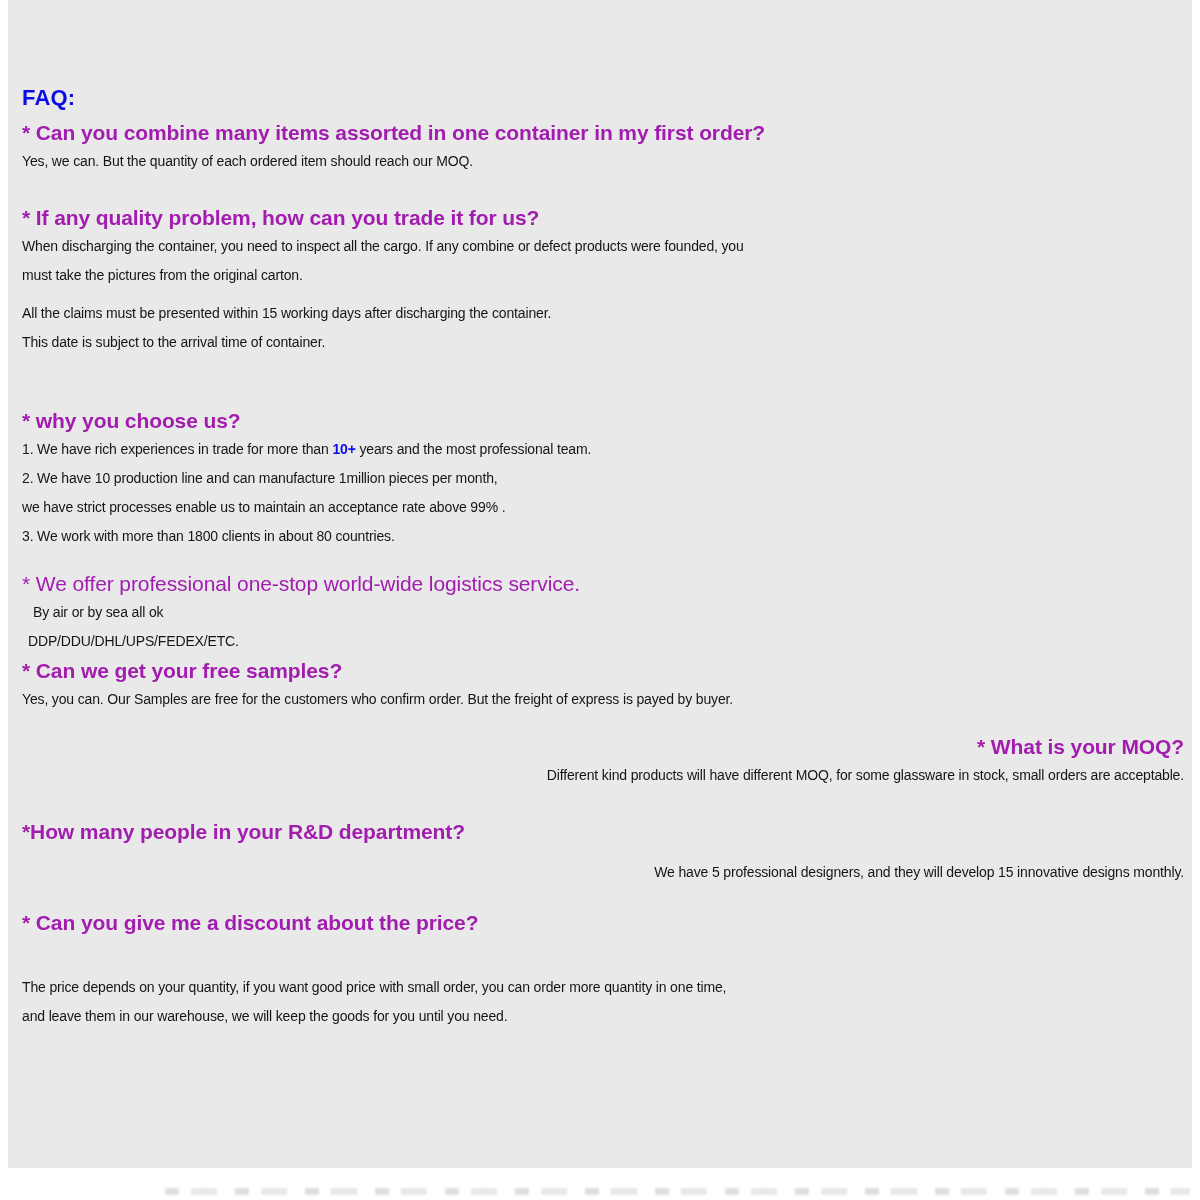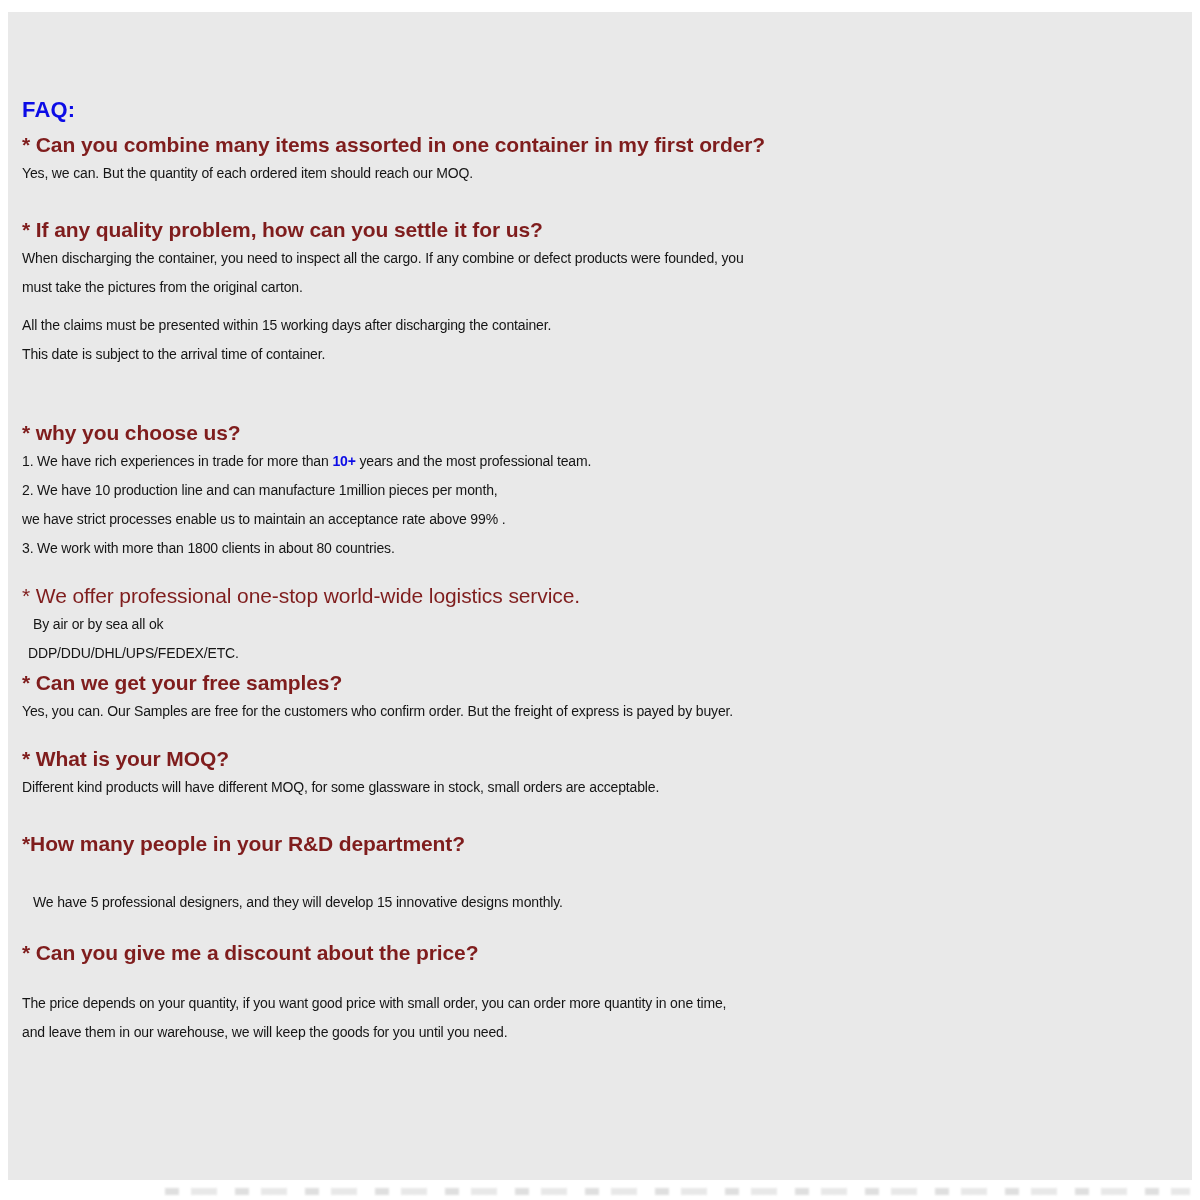--- a/index.html
+++ b/index.html
@@ -13,39 +13,39 @@
   .page {
     position: relative;
     width: 1200px;
     height: 1200px;
     background: #ffffff;
     overflow: hidden;
   }
   .panel {
     position: absolute;
     left: 8px;
-    top: 12px;
+    top: 0;
     width: 1184px;
     height: 1168px;
     background: #e9e9e9;
     box-sizing: border-box;
     padding: 83px 8px 0 14px;
     overflow: hidden;
   }
   .faq-title {
     font-size: 22px;
     font-weight: bold;
     color: #0b0be6;
     line-height: 29px;
     letter-spacing: 0.2px;
   }
   .h {
     font-size: 21px;
     font-weight: bold;
-    color: #7f1d1d;
+    color: #a21caf;
     line-height: 29px;
     white-space: nowrap;
     letter-spacing: -0.1px;
   }
   .h-reg {
     font-weight: normal;
   }
   .b {
     font-size: 14px;
     color: #151515;
@@ -59,25 +59,25 @@
   }
   .indent-11 { padding-left: 11px; }
   .indent-6  { padding-left: 6px; }
 
   .sec-q1       { margin-top: 6px; }
   .sec-q2       { margin-top: 27px; }
   .sec-claims   { margin-top: 9px; }
   .sec-why      { margin-top: 49px; }
   .sec-logistics{ margin-top: 18px; }
   .sec-samples  { margin-top: 0; }
-  .sec-moq      { margin-top: 18px; }
+  .sec-moq      { margin-top: 18px; text-align: right; }
   .sec-rnd      { margin-top: 27px; }
-  .rnd-answer   { margin-top: 30px; }
+  .rnd-answer   { margin-top: 12px; text-align: right; }
   .sec-discount { margin-top: 21px; }
-  .discount-body{ margin-top: 22px; }
+  .discount-body{ margin-top: 36px; }
 
   
   .cutoff-strip {
     position: absolute;
     left: 165px;
     top: 1188px;
     width: 1025px;
     height: 7px;
     background: repeating-linear-gradient(
       90deg,
@@ -97,21 +97,21 @@
   <div class="panel">
 
     <div class="faq-title">FAQ:</div>
 
     <div class="sec-q1">
       <div class="h">* Can you combine many items assorted in one container in my first order?</div>
       <div class="b">Yes, we can. But the quantity of each ordered item should reach our MOQ.</div>
     </div>
 
     <div class="sec-q2">
-      <div class="h">* If any quality problem, how can you settle it for us?</div>
+      <div class="h">* If any quality problem, how can you trade it for us?</div>
       <div class="b">When discharging the container, you need to inspect all the cargo. If any combine or defect products were founded, you</div>
       <div class="b">must take the pictures from the original carton.</div>
     </div>
 
     <div class="sec-claims">
       <div class="b">All the claims must be presented within 15 working days after discharging the container.</div>
       <div class="b">This date is subject to the arrival time of container.</div>
     </div>
 
     <div class="sec-why">

